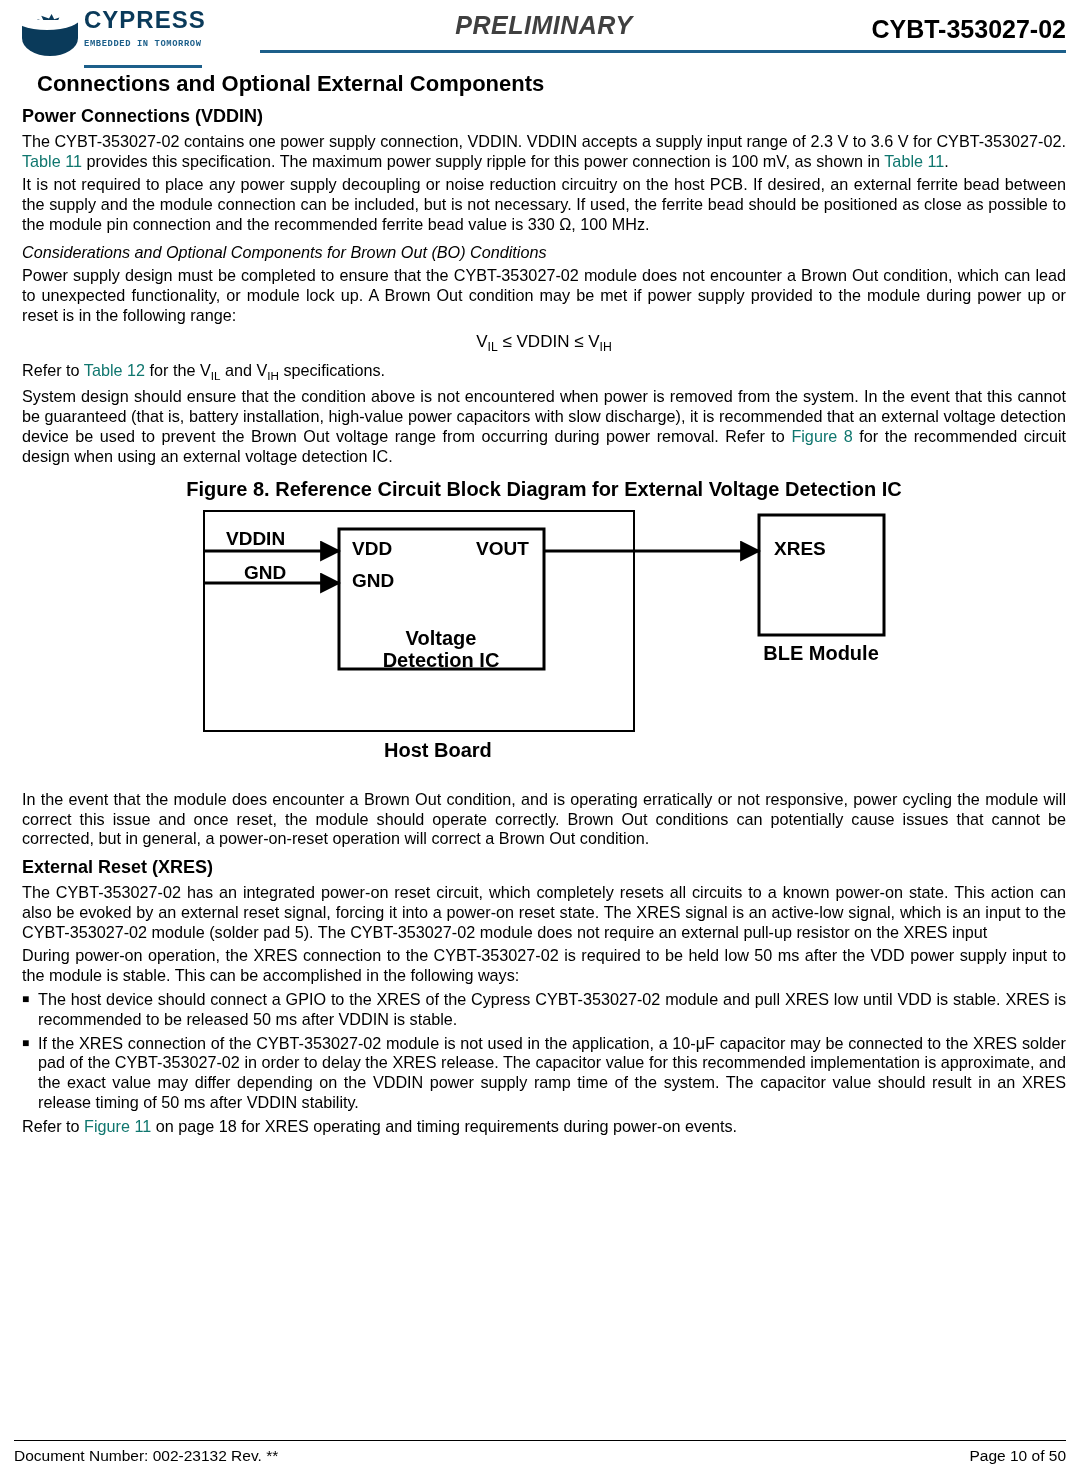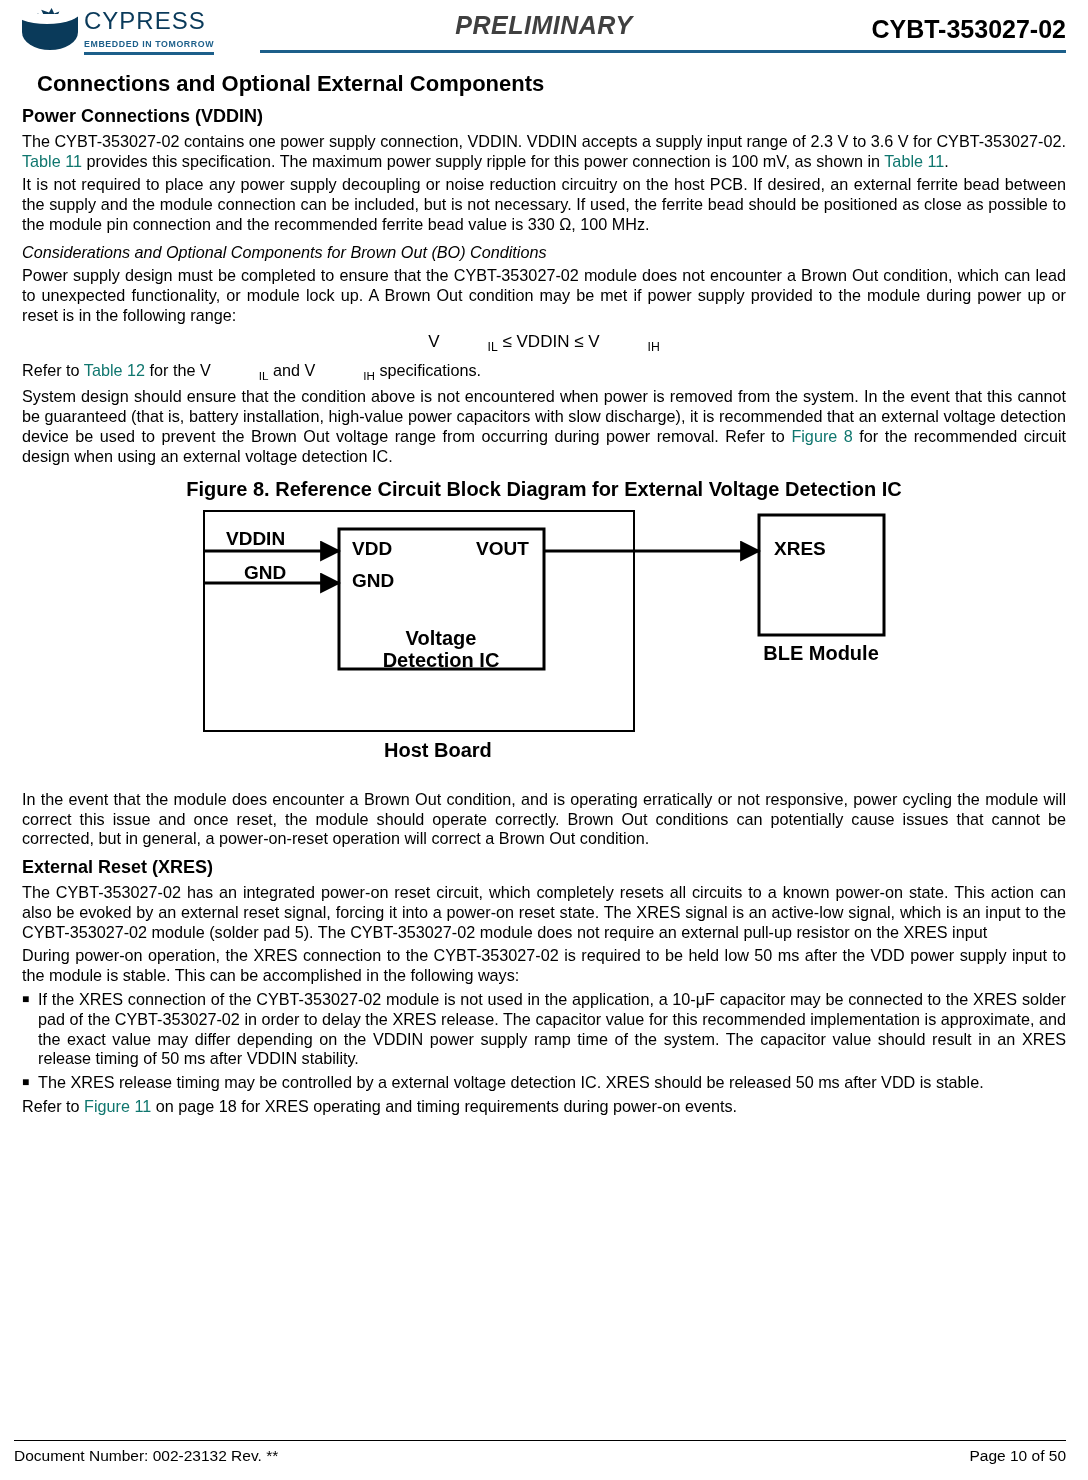--- a/index.html
+++ b/index.html
@@ -43,29 +43,30 @@
     border-radius:50%;
   }
   .logo-tree {
     position:absolute; left:14px; top:0px;
     width:26px; height:18px;
     background:#0a3a5a;
     clip-path: polygon(10% 100%, 0% 60%, 20% 65%, 5% 30%, 30% 40%, 20% 10%, 50% 25%, 60% 0%, 70% 30%, 90% 20%, 80% 50%, 100% 50%, 85% 80%, 100% 100%);
   }
   .logo-text { line-height: 1; }
   .logo-name {
-    font-size: 24px; font-weight: 400; letter-spacing: 1px;
+    font-size: 24px; font-weight: 700; letter-spacing: 1px;
     color: #0a3a5a;
   }
   .logo-tag {
     font-size: 8.8px; font-weight: 700; letter-spacing: 0.6px;
     color: #1c5f8a;
     border-bottom: 3px solid #1c5f8a;
-    padding-bottom: 4px;
+    padding-bottom: 16px;
     display:inline-block;
+    font-family:Liberation Mono, monospace;
   }
   .preliminary {
     position:absolute; left:50%; transform:translateX(-50%);
     top: 2px;
     font-size: 25px; font-weight: 800; font-style: italic;
     color: #404040;
     letter-spacing: 0.5px;
   }
   .partno {
     font-size: 25px; font-weight: 800;
@@ -78,21 +79,21 @@
     margin-left: 238px;
     margin-top: -22px;
     margin-bottom: 18px;
   }
   h1 { font-size: 22px; font-weight: 700; margin: 10px 0 8px 15px; }
   h2 { font-size: 18px; font-weight: 700; margin: 8px 0 4px 0; }
   h3.italic { font-size: 16.2px; font-style: italic; font-weight: 400; margin: 8px 0 4px 0; }
   p { margin: 4px 0; text-align: justify; }
   .link { color: #0f766e; }
   .eq { text-align:center; margin: 6px 0; font-size:17px; }
-  sub { font-size: 0.72em; vertical-align: sub; margin-left: 48px; }
+  sub { font-size: 0.72em; vertical-align: sub; }
   .fig-title { text-align:center; font-weight:700; font-size:20px; margin: 10px 0 4px 0; }
   .figure {
     width: 760px;
     margin: 0 auto 10px auto;
     position: relative;
   }
   .fig-svg { display:block; margin:0 auto; }
   ul.sq { list-style:none; padding:0; margin: 4px 0; }
   ul.sq li { position:relative; padding-left:16px; margin:4px 0; text-align: justify; }
   ul.sq li::before { content:"■"; position:absolute; left:0; top:2px; font-size:12px; }
@@ -187,22 +188,22 @@
 </div>
 
 <p>In the event that the module does encounter a Brown Out condition, and is operating erratically or not responsive, power cycling the module will correct this issue and once reset, the module should operate correctly. Brown Out conditions can potentially cause issues that cannot be corrected, but in general, a power-on-reset operation will correct a Brown Out condition.</p>
 
 <h2>External Reset (XRES)</h2>
 
 <p>The CYBT-353027-02 has an integrated power-on reset circuit, which completely resets all circuits to a known power-on state. This action can also be evoked by an external reset signal, forcing it into a power-on reset state. The XRES signal is an active-low signal, which is an input to the CYBT-353027-02 module (solder pad 5). The CYBT-353027-02 module does not require an external pull-up resistor on the XRES input</p>
 <p>During power-on operation, the XRES connection to the CYBT-353027-02 is required to be held low 50 ms after the VDD power supply input to the module is stable. This can be accomplished in the following ways:</p>
 
 <ul class="sq">
+  <li>The host device should connect a GPIO to the XRES of the Cypress CYBT-353027-02 module and pull XRES low until VDD is stable. XRES is recommended to be released 50 ms after VDDIN is stable.</li>
   <li>If the XRES connection of the CYBT-353027-02 module is not used in the application, a 10-μF capacitor may be connected to the XRES solder pad of the CYBT-353027-02 in order to delay the XRES release. The capacitor value for this recommended implementation is approximate, and the exact value may differ depending on the VDDIN power supply ramp time of the system. The capacitor value should result in an XRES release timing of 50 ms after VDDIN stability.</li>
-  <li>The XRES release timing may be controlled by a external voltage detection IC. XRES should be released 50 ms after VDD is stable.</li>
 </ul>
 
 <p>
   <span>Refer to </span><span class="link">Figure 11</span><span> on page 18 for XRES operating and timing requirements during power-on events.</span>
 </p>
 
 <div class="footer">
   <div class="footer-row">
     <span>Document Number: 002-23132 Rev. **</span>
     <span>Page 10 of 50</span>

